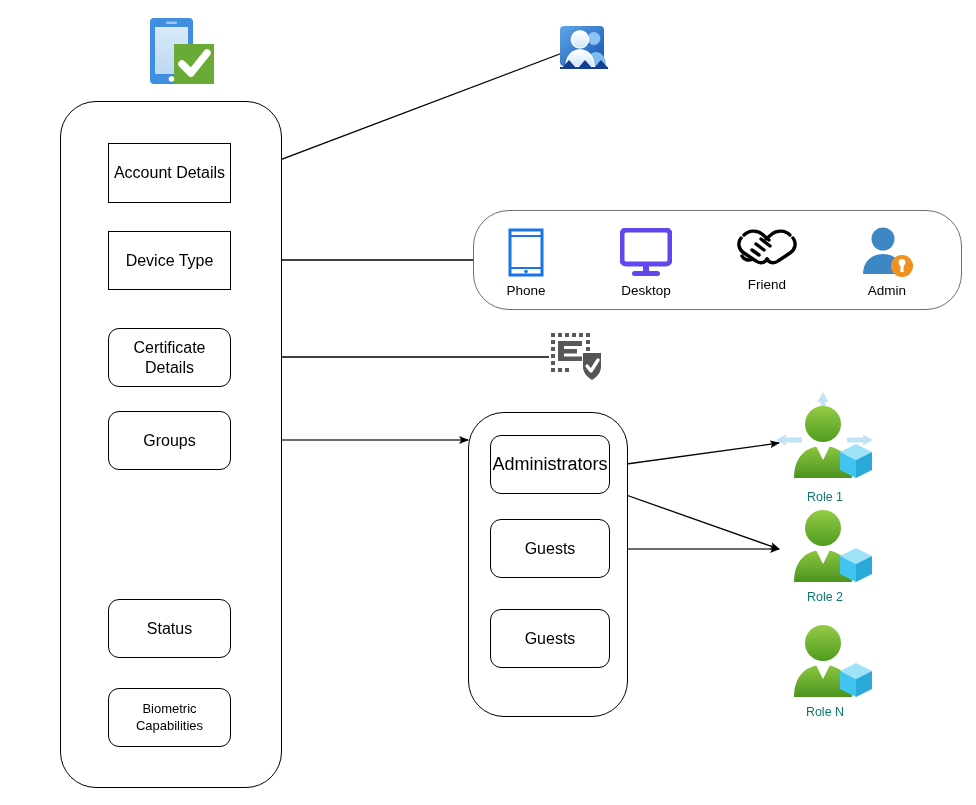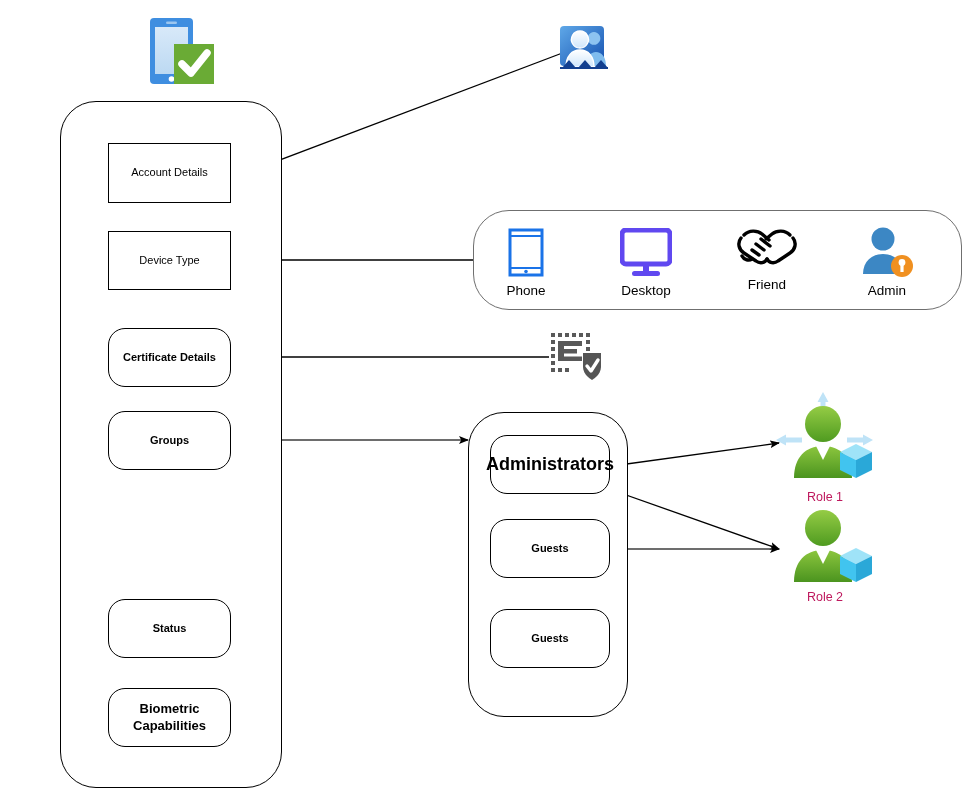--- a/index.html
+++ b/index.html
@@ -24,26 +24,26 @@
   }
   .node {
     position: absolute;
     box-sizing: border-box;
     background: #ffffff;
     border: 1.3px solid #000000;
     display: flex;
     align-items: center;
     justify-content: center;
     text-align: center;
-    font-size: 11px;
+    font-size: 16px;
     line-height: 1.25;
     color: #000000;
   }
   .node.square { border-radius: 0; }
-  .node.rounded { border-radius: 17px; font-weight: bold; }
+  .node.rounded { border-radius: 11px; }
   .container-box {
     position: absolute;
     box-sizing: border-box;
     background: #ffffff;
     border: 1.4px solid #000000;
     border-radius: 36px;
   }
   .container-box.gray {
     border-color: #6f6f6f;
     border-width: 1.6px;
@@ -63,21 +63,21 @@
     text-align: center;
   }
   .role-wrap {
     position: absolute;
     display: flex;
     flex-direction: column;
     align-items: center;
   }
   .role-caption {
     font-size: 12.5px;
-    color: #be185d;
+    color: #0f766e;
     margin-top: 2px;
     white-space: nowrap;
     text-align: right;
   }
   svg { display: block; }
   .arrows-layer {
     position: absolute;
     left: 0; top: 0;
     width: 976px; height: 805px;
     pointer-events: none;
@@ -304,14 +304,27 @@
       <path d="M46 68 L53 82 L60 68 Z" fill="#ffffff"></path>
       <g>
         <path d="M70 74 L86 66 L102 74 L86 82 Z" fill="#9fe3f8"></path>
         <path d="M70 74 L86 82 L86 100 L70 92 Z" fill="#41c4ef"></path>
         <path d="M102 74 L86 82 L86 100 L102 92 Z" fill="#2aa8d8"></path>
       </g>
     </svg>
     <span class="role-caption">Role 2</span>
   </div>
 
+  <div class="role-wrap" style="left:770px; top:611px; width:110px;">
+    <svg width="110" height="92" viewBox="0 14 110 92">
+      <circle cx="53" cy="46" r="18" fill="url(#gHead)"></circle>
+      <path d="M24 100 C24 80 35 68 53 68 C71 68 82 80 82 100 Z" fill="url(#gBody)"></path>
+      <path d="M46 68 L53 82 L60 68 Z" fill="#ffffff"></path>
+      <g>
+        <path d="M70 74 L86 66 L102 74 L86 82 Z" fill="#9fe3f8"></path>
+        <path d="M70 74 L86 82 L86 100 L70 92 Z" fill="#41c4ef"></path>
+        <path d="M102 74 L86 82 L86 100 L102 92 Z" fill="#2aa8d8"></path>
+      </g>
+    </svg>
+    <span class="role-caption">Role N</span>
+  </div>
 
 </div>
 
 </body></html>

